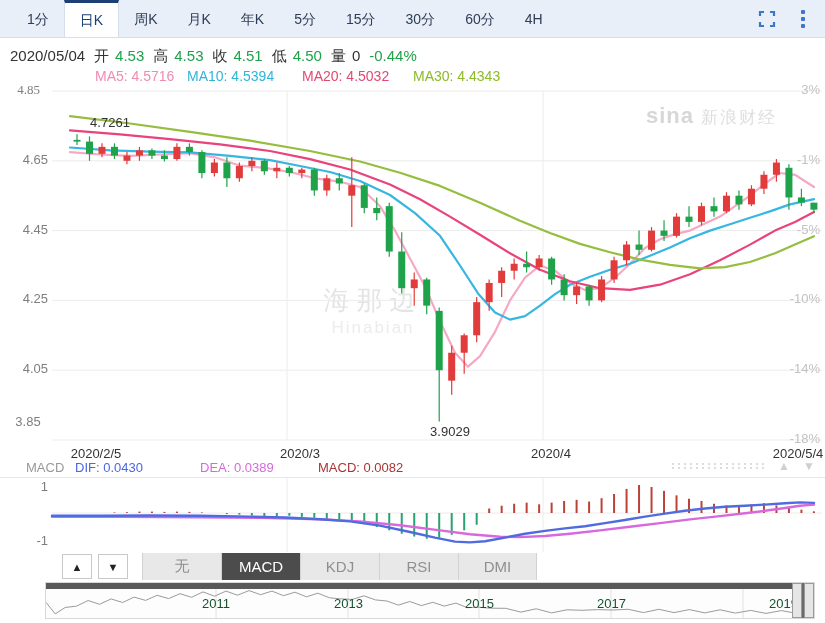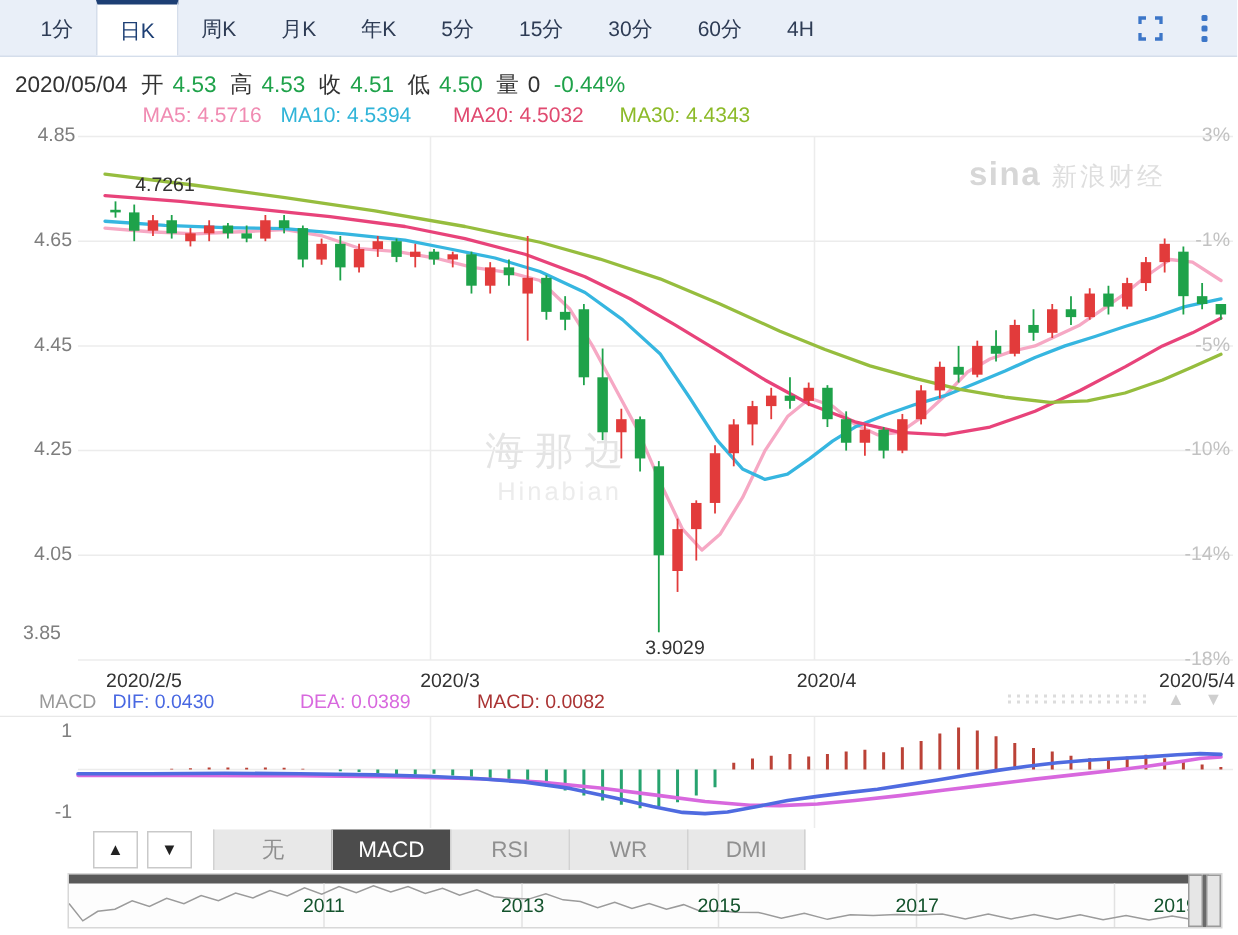--- a/index.html
+++ b/index.html
@@ -239,21 +239,21 @@
       <line x1="776.44" x2="776.44" y1="159.05499999999978" y2="181.73999999999992" stroke="#e23b3b" stroke-width="1.2"></line>
       <rect x="772.94" y="162.54500000000002" width="7" height="12.214999999999748" fill="#e23b3b"></rect>
       <line x1="788.9300000000001" x2="788.9300000000001" y1="164.29" y2="209.65999999999997" stroke="#1ea24a" stroke-width="1.2"></line>
       <rect x="785.4300000000001" y="167.77999999999992" width="7" height="29.664999999999992" fill="#1ea24a"></rect>
       <line x1="801.42" x2="801.42" y1="188.71999999999977" y2="206.17000000000002" stroke="#1ea24a" stroke-width="1.2"></line>
       <rect x="797.92" y="197.4449999999999" width="7" height="5.2349999999998715" fill="#1ea24a"></rect>
       <line x1="813.91" x2="813.91" y1="202.67999999999978" y2="213.14999999999986" stroke="#1ea24a" stroke-width="1.2"></line>
       <rect x="810.41" y="202.67999999999978" width="7" height="6.980000000000189" fill="#1ea24a"></rect>
     </svg>
   <div id="main-labels">
-      <div class="axis-label" style="left: 25px; top: 82px; width: 40px; ">4.85</div>
+      <div class="axis-label" style="left: 0; top: 82px; width: 40px; text-align: right; font-family: Liberation Serif, serif;">4.85</div>
       <div class="axis-label" style="left: 8px; top: 151.8px; width: 40px; text-align: right;">4.65</div>
       <div class="axis-label" style="left: 8px; top: 221.6px; width: 40px; text-align: right;">4.45</div>
       <div class="axis-label" style="left: 8px; top: 291.4px; width: 40px; text-align: right;">4.25</div>
       <div class="axis-label" style="left: 8px; top: 361.2px; width: 40px; text-align: right;">4.05</div>
       <div class="axis-label" style="left: 8px; top: 414px; width: 40px; text-align: center;">3.85</div>
       <div class="axis-label right" style="left: 770px; top: 82px; width: 50px;">3%</div>
       <div class="axis-label right" style="left: 770px; top: 151.8px; width: 50px;">-1%</div>
       <div class="axis-label right" style="left: 770px; top: 221.6px; width: 50px;">-5%</div>
       <div class="axis-label right" style="left: 770px; top: 291.4px; width: 50px;">-10%</div>
       <div class="axis-label right" style="left: 770px; top: 361.2px; width: 50px;">-14%</div>
@@ -344,22 +344,22 @@
   <div id="macd-labels">
       <div class="axis-label" style="left: 8px; top: 479px; width: 40px; text-align: right;">1</div>
       <div class="axis-label" style="left: 8px; top: 533px; width: 40px; text-align: right;">-1</div>
     </div>
 
   <div class="ind-btn" style="left:62px;">▲</div>
   <div class="ind-btn" style="left:98px;">▼</div>
   <div class="ind-tabs" id="ind-tabs">
       <div class="ind-tab">无</div>
       <div class="ind-tab active">MACD</div>
+      <div class="ind-tab">KDJ</div>
       <div class="ind-tab">RSI</div>
-      <div class="ind-tab">WR</div>
       <div class="ind-tab">DMI</div>
     </div>
 
   <div class="nav-box">
     <div class="nav-range"></div>
     <svg id="nav-svg" width="768" height="35" style="position:absolute;left:0;top:0;">
         <line x1="170" x2="170" y1="6" y2="35" stroke="#e2e2e2"></line>
         <line x1="302" x2="302" y1="6" y2="35" stroke="#e2e2e2"></line>
         <line x1="433" x2="433" y1="6" y2="35" stroke="#e2e2e2"></line>
         <line x1="565" x2="565" y1="6" y2="35" stroke="#e2e2e2"></line>

